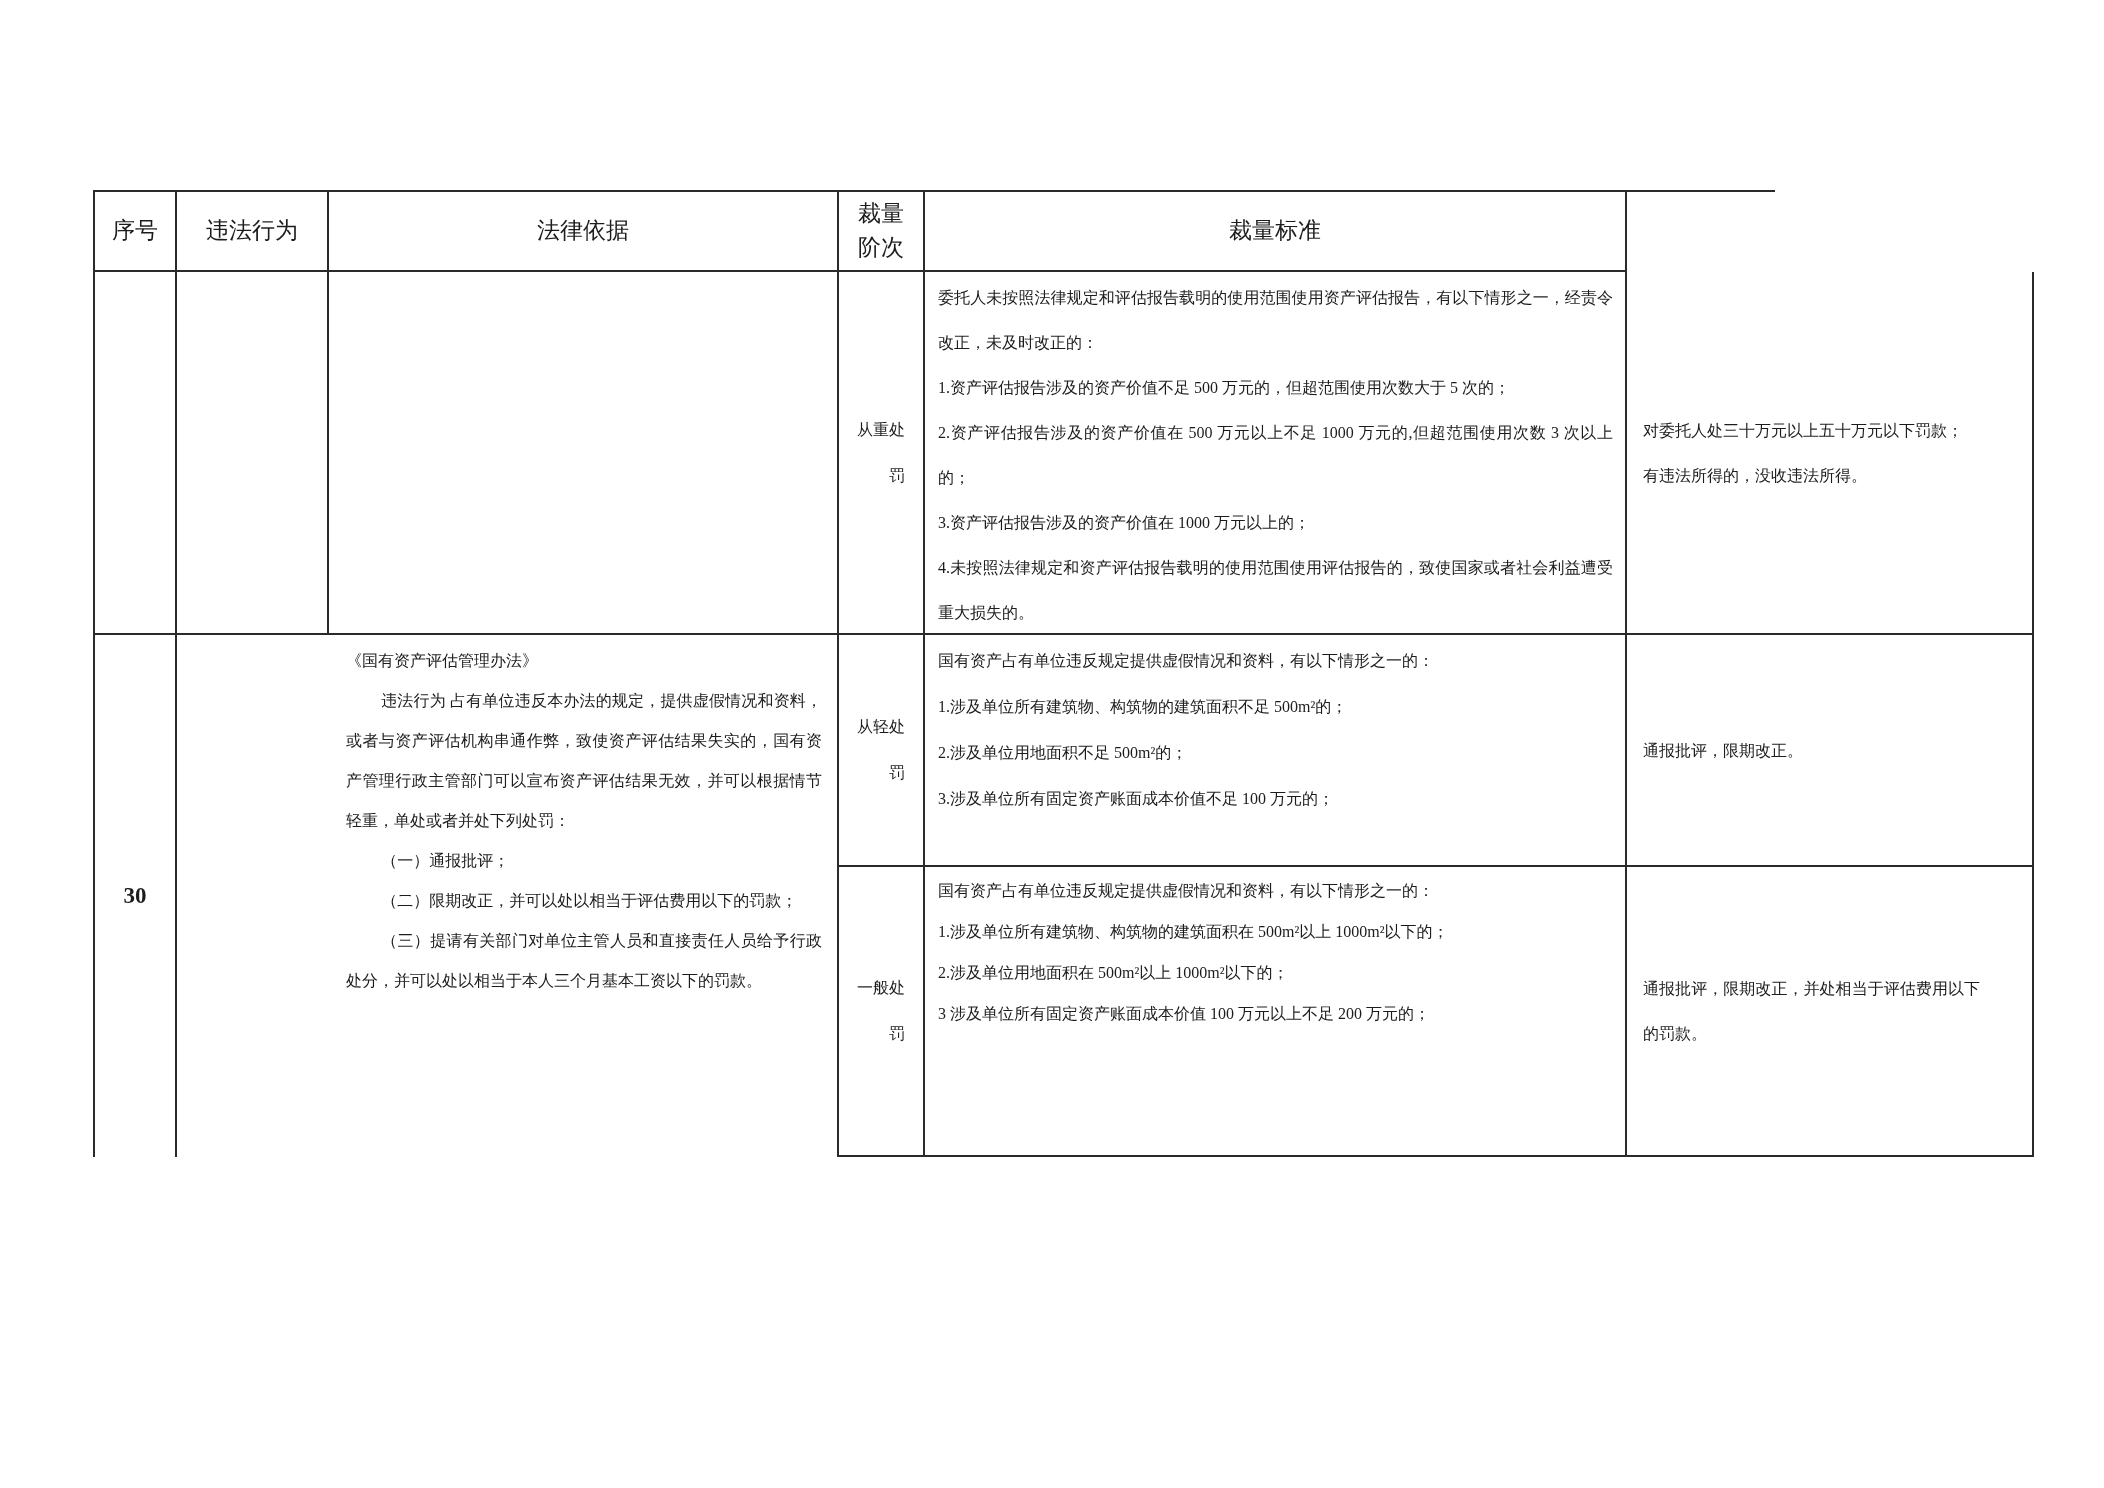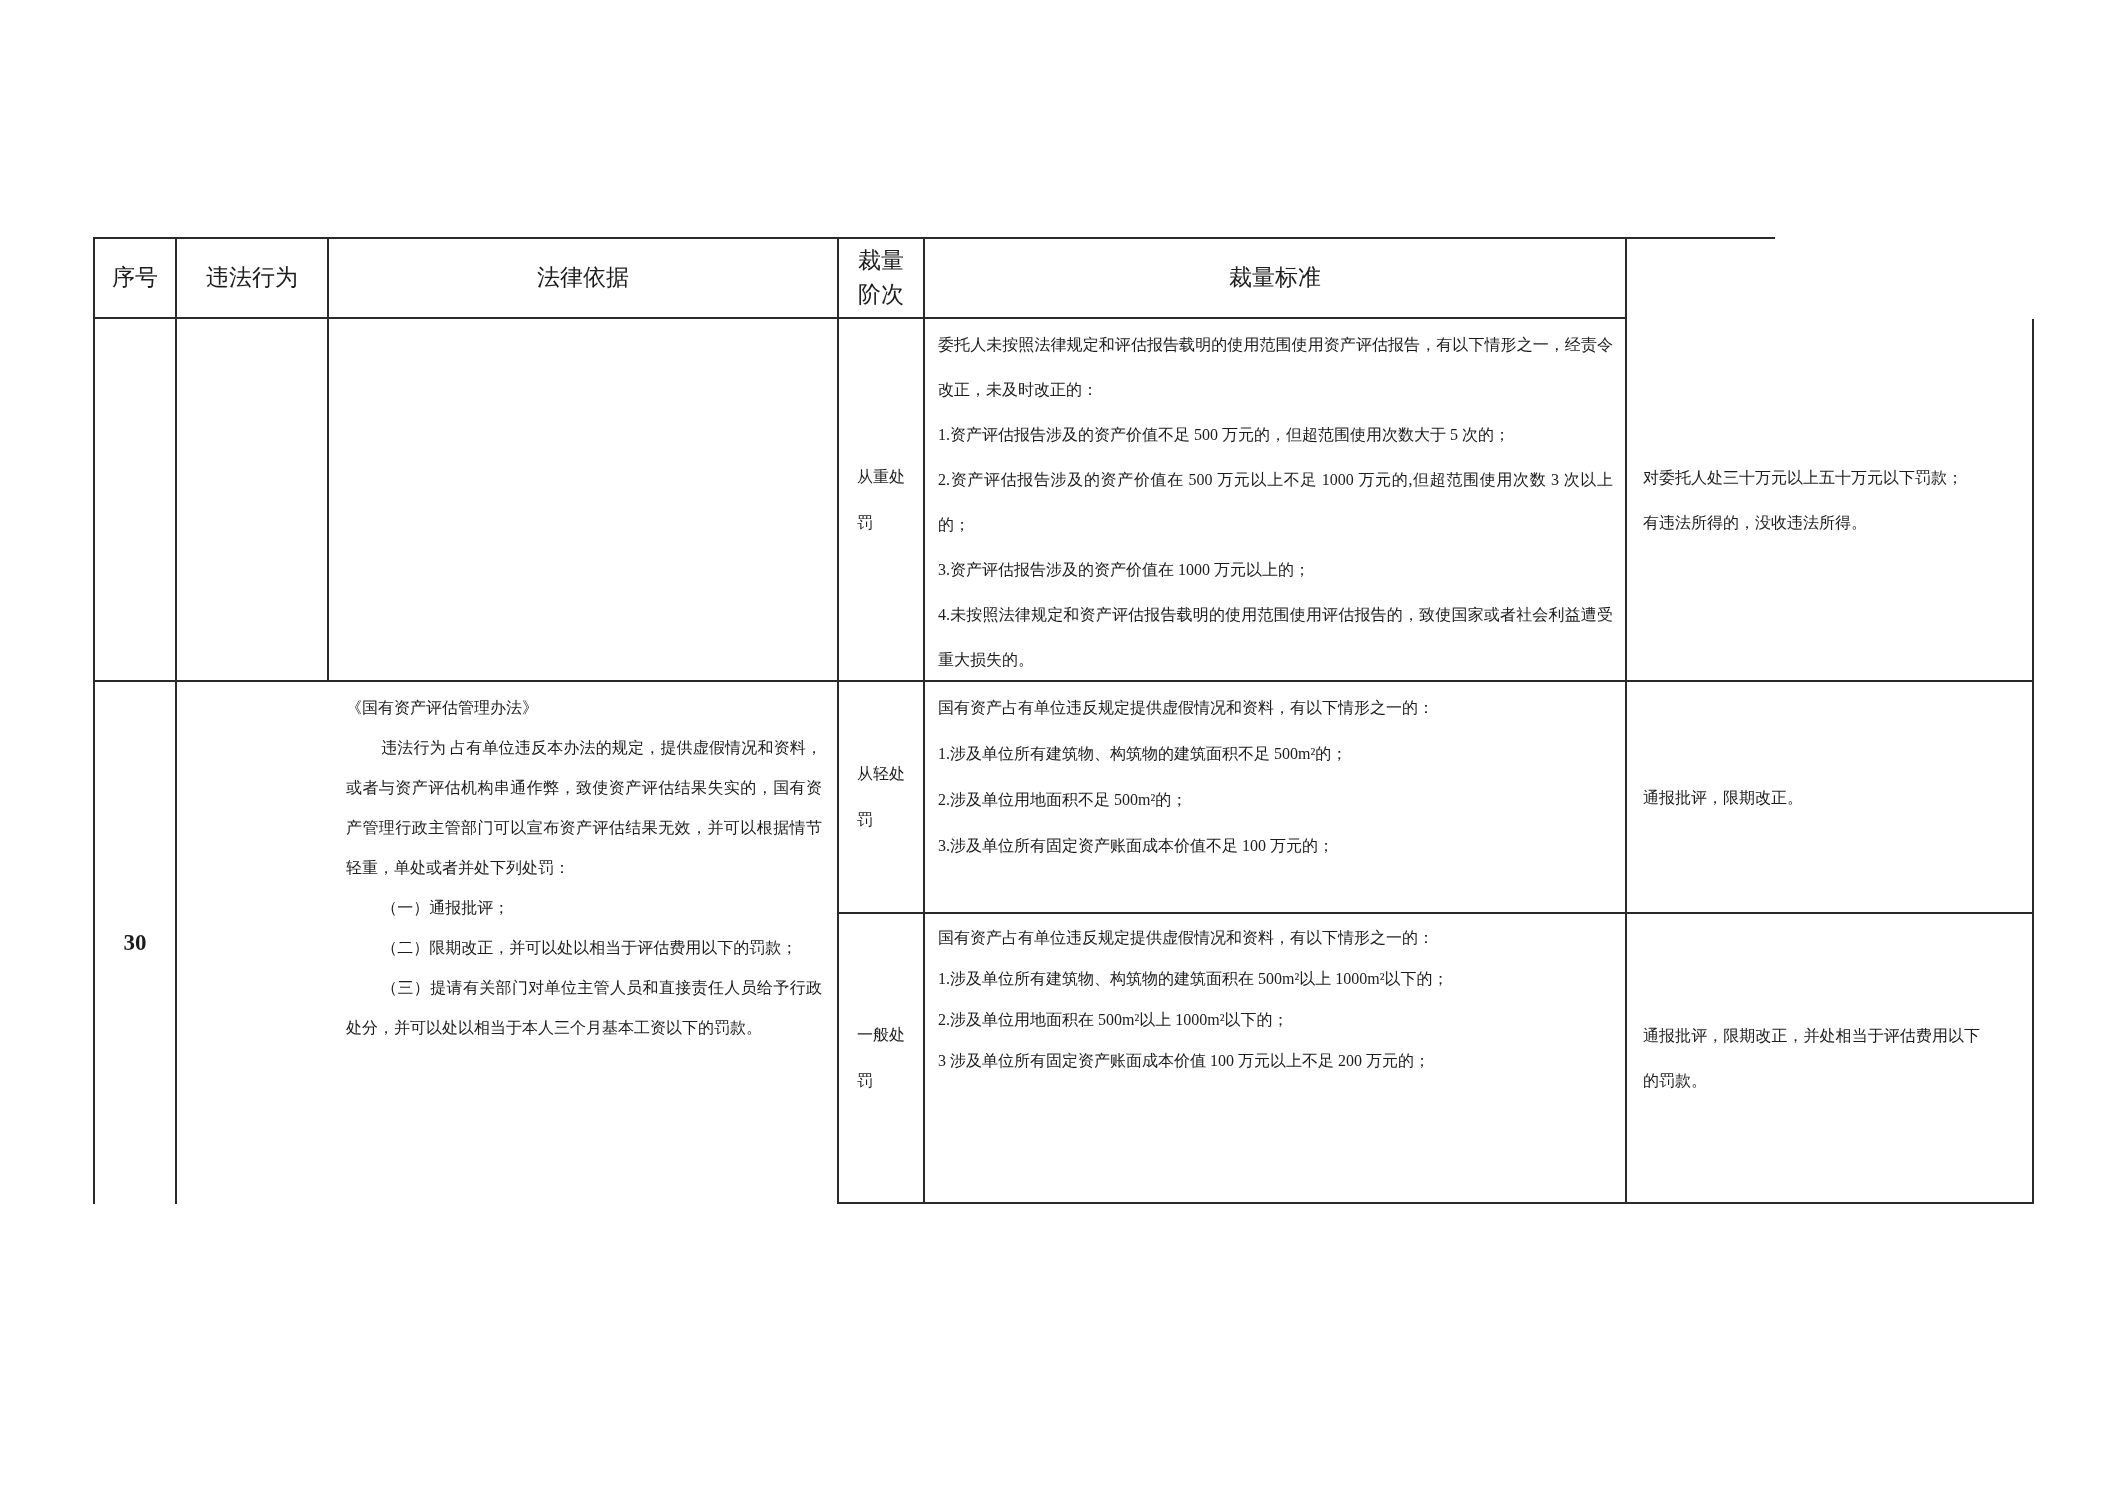--- a/index.html
+++ b/index.html
@@ -7,32 +7,31 @@
     position:relative;width:2104px;height:1488px;background:#ffffff;
     font-family:"Liberation Serif","DejaVu Serif",serif;color:#1c1c1c;
   }
   .tbl{
     position:absolute;left:93px;top:190px;width:1682px;
     display:grid;
     grid-template-columns:82px 152px 510px 86px 702px 407px;
     grid-template-rows:80px 363px 232px 290px;
     border-top:2px solid #2a2a2a;border-left:2px solid #2a2a2a;
     box-sizing:border-box;
-    margin-top:47px;
   }
   .cell{
     border-right:2px solid #2a2a2a;border-bottom:2px solid #2a2a2a;
     box-sizing:border-box;overflow:hidden;font-size:16px;
   }
   .open-bottom{border-bottom:none;}
   .hd{display:flex;align-items:center;justify-content:center;text-align:center;
       font-size:23px;line-height:34px;padding:0 14px;}
   .center-both{display:flex;align-items:center;justify-content:center;text-align:center;}
   .bold{font-weight:bold;}
-  .level{display:flex;align-items:center;justify-content:center;text-align:left;
+  .level{display:flex;align-items:center;justify-content:center;text-align:right;
          line-height:46px;padding:0 18px;}
   .circ{padding:3px 12px 0 13px;text-align:justify;}
   .circ-a{line-height:45px;}
   .circ-b1{line-height:46px;}
   .circ-b2{line-height:41px;}
   .std{display:flex;flex-direction:column;justify-content:center;
        padding:0 52px 0 16px;line-height:45px;text-align:justify;}
   .legal{padding:6px 15px 0 17px;text-align:justify;line-height:40px;}
   .vio{display:flex;align-items:center;padding:0 13px;text-align:justify;
        line-height:46px;font-weight:bold;}

